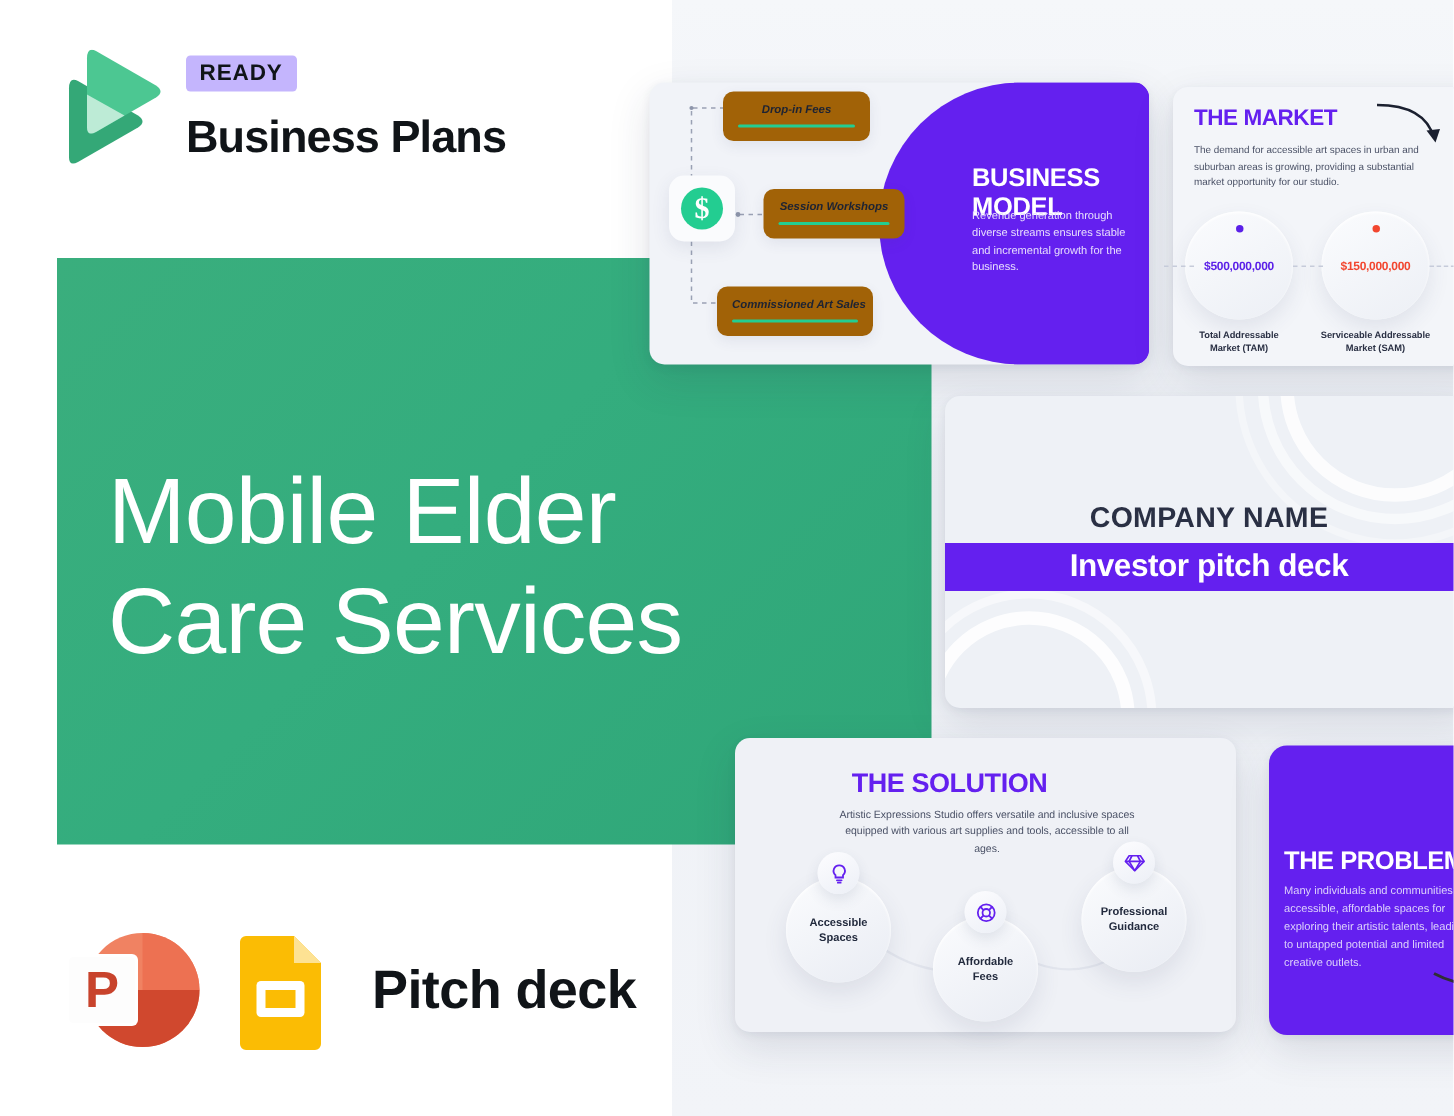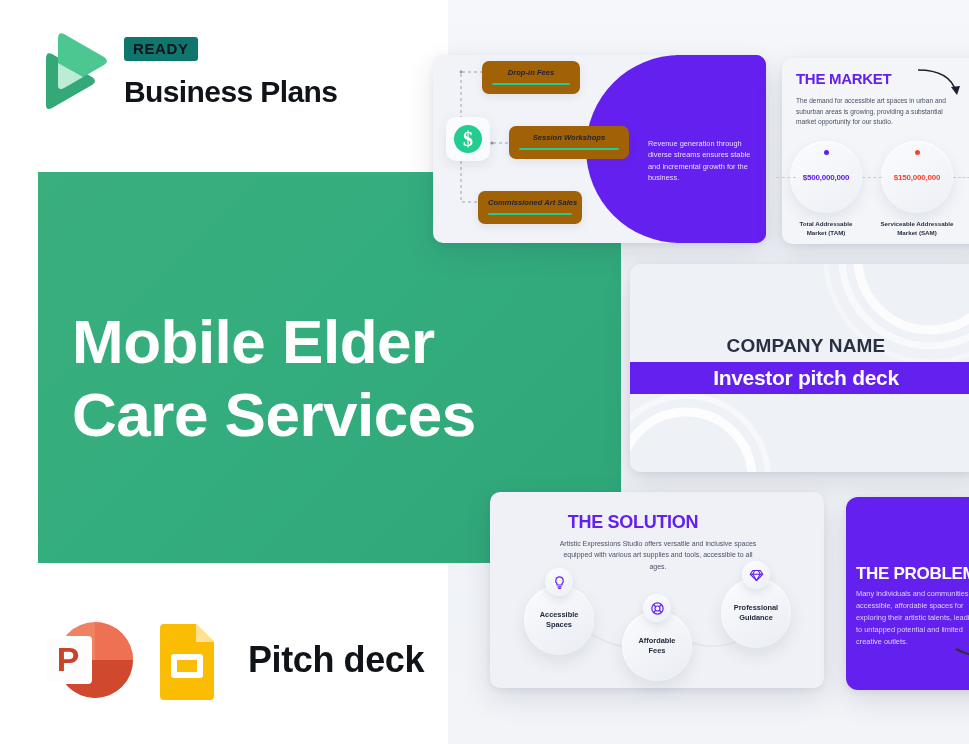--- a/index.html
+++ b/index.html
@@ -21,36 +21,36 @@
     position:absolute; left:38px; top:172px; width:583px; height:391px;
     background:linear-gradient(135deg,#3aae7d 0%,#34ad7e 45%,#2fa678 100%);
   }
 
   
   .logo-wrap { position:absolute; left:40px; top:33px; display:flex; align-items:center; gap:16px; }
   .logo-mark { position:relative; width:68px; height:78px; }
   .logo-mark svg { display:block; }
   .brand-text { padding-top:2px; }
   .ready-badge {
-    display:inline-block; background:#0f766e; color:#101418;
+    display:inline-block; background:#c4b5fd; color:#101418;
     font-size:15px; font-weight:600; letter-spacing:.6px;
     padding:3px 9px 4px; border-radius:3px;
   }
   .brand-name {
     font-size:30px; font-weight:700; color:#101418;
     letter-spacing:-0.6px; margin-top:14px; white-space:nowrap;
   }
 
   
   .hero-title {
     position:absolute; left:72px; top:305px; width:470px;
     color:#ffffff; font-size:62px; font-weight:300; line-height:1.18;
     letter-spacing:-0.5px;
   }
-  .hero-title span { display:block;font-weight:bold; }
+  .hero-title span { display:block; }
 
   
   .footer-row { position:absolute; left:42px; top:617px; display:flex; align-items:center; gap:22px; }
   .ppt-icon { position:relative; width:92px; height:86px; }
   .slides-icon { width:62px; height:80px; }
   .footer-label {
     font-size:36px; font-weight:700; color:#101418; letter-spacing:-0.4px;
     margin-left:8px;
   }
 
@@ -212,31 +212,35 @@
       <path d="M28 70 L28 17 L49 17" stroke="#9aa1b4" stroke-width="1" fill="none" stroke-dasharray="3 3"></path>
       <path d="M28 106 L28 147 L45 147" stroke="#9aa1b4" stroke-width="1" fill="none" stroke-dasharray="3 3"></path>
       <path d="M60 88 L76 88" stroke="#9aa1b4" stroke-width="1" fill="none" stroke-dasharray="3 3"></path>
       <circle cx="59" cy="88" r="1.6" fill="#8e96ab"></circle>
       <circle cx="28" cy="17" r="1.4" fill="#8e96ab"></circle>
     </svg>
     <div class="bm-card bm-c1" style="left:49px;top:6px;width:98px;">
       <div class="t">Drop-in Fees</div>
       <div class="bar"></div>
     </div>
-    <div class="bm-card" style="left:76px;top:71px;width:120px;">
+    <div class="bm-card" style="left:76px;top:71px;width:94px;">
       <div class="t">Session Workshops</div>
       <div class="bar"></div>
     </div>
     <div class="bm-card" style="left:45px;top:136px;width:104px;">
       <div class="t">Commissioned Art Sales</div>
       <div class="bar"></div>
     </div>
   </div>
   <div class="bm-iconbox">
     <div class="bm-coin">$</div>
+  </div>
+  <div class="bm-title">
+    <div>BUSINESS</div>
+    <div>MODEL</div>
   </div>
   <div class="bm-body">Revenue generation through diverse streams ensures stable and incremental growth for the business.</div>
 
   <div class="slide slide-mk"></div>
   <div class="mk-title">THE MARKET</div>
   <svg width="50" height="36" style="position:absolute;left:916px;top:64px;z-index:4;">
     <path d="M2 6 Q34 6 40 28" stroke="#1b2030" stroke-width="1.6" fill="none"></path>
     <path d="M35 23 L41 31 L44 22 Z" fill="#1b2030"></path>
   </svg>
   <div class="mk-body">The demand for accessible art spaces in urban and suburban areas is growing, providing a substantial market opportunity for our studio.</div>

